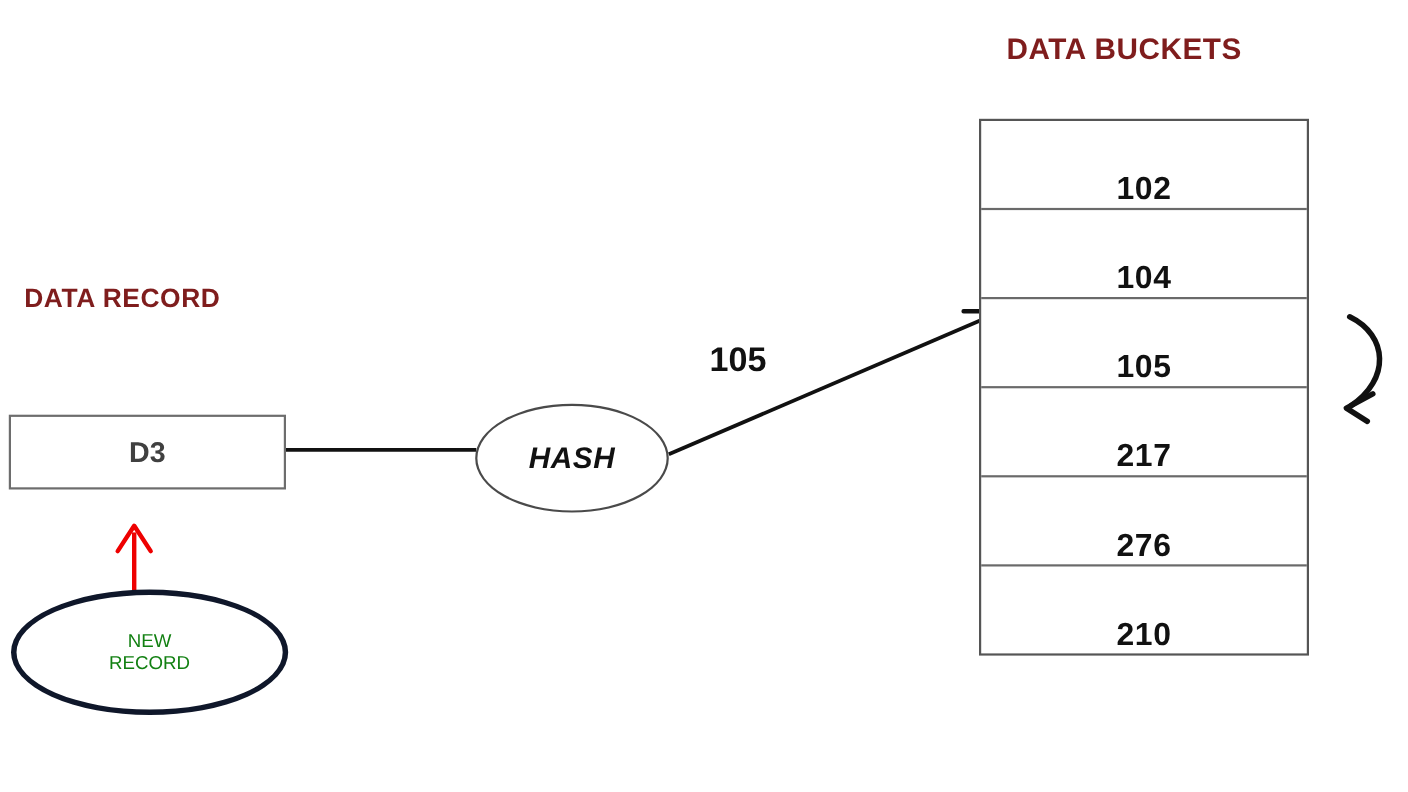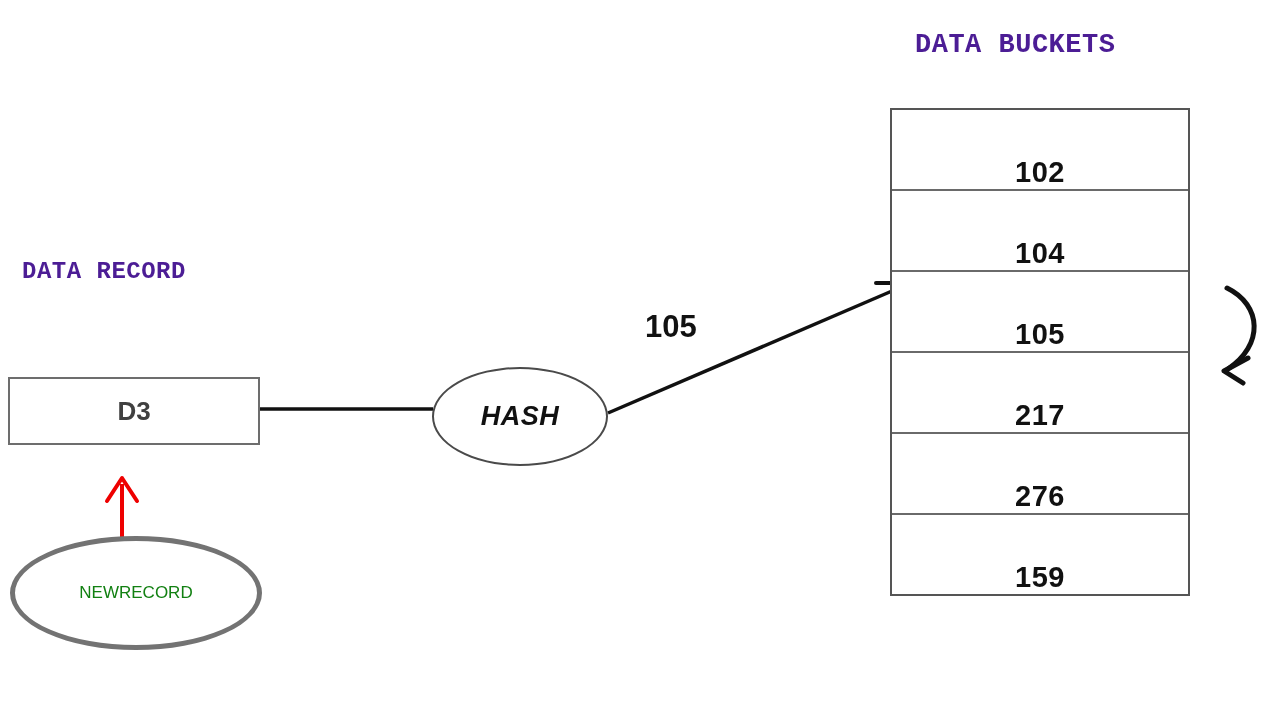--- a/index.html
+++ b/index.html
@@ -22,23 +22,23 @@
     left: 0;
     top: 0;
     width: 1280px;
     height: 720px;
     pointer-events: none;
   }
 
   
   .heading {
     position: absolute;
-    color: #4c1d95;
-    font-weight: bold;
-    font-family: Liberation Mono, monospace;
+    color: #7f1d1d;
+    font-weight: bold;
+    font-family: Liberation Sans, sans-serif;
     letter-spacing: 0.5px;
     white-space: nowrap;
   }
   #buckets-title {
     left: 915px;
     top: 30px;
     font-size: 27px;
   }
   #record-title {
     left: 22px;
@@ -102,25 +102,26 @@
     font-family: "Liberation Sans", sans-serif;
   }
 
   
   #new-record-node {
     position: absolute;
     left: 10px;
     top: 536px;
     width: 252px;
     height: 114px;
-    border: 5px solid #737373;
+    border: 5px solid #0f172a;
     border-radius: 50%;
     background: #ffffff;
     box-sizing: border-box;
     display: flex;
+    flex-direction: column;
     align-items: center;
     justify-content: center;
     line-height: 1.18;
   }
   #new-record-node .node-line {
     font-size: 17px;
     color: #128012;
     font-family: "Liberation Sans", sans-serif;
     font-weight: normal;
   }
@@ -206,17 +207,17 @@
     <div class="bucket-row">
       <span class="bucket-value">105</span>
     </div>
     <div class="bucket-row">
       <span class="bucket-value">217</span>
     </div>
     <div class="bucket-row">
       <span class="bucket-value">276</span>
     </div>
     <div class="bucket-row">
-      <span class="bucket-value">159</span>
+      <span class="bucket-value">210</span>
     </div>
   </div>
 
 </div>
 
 </body></html>

